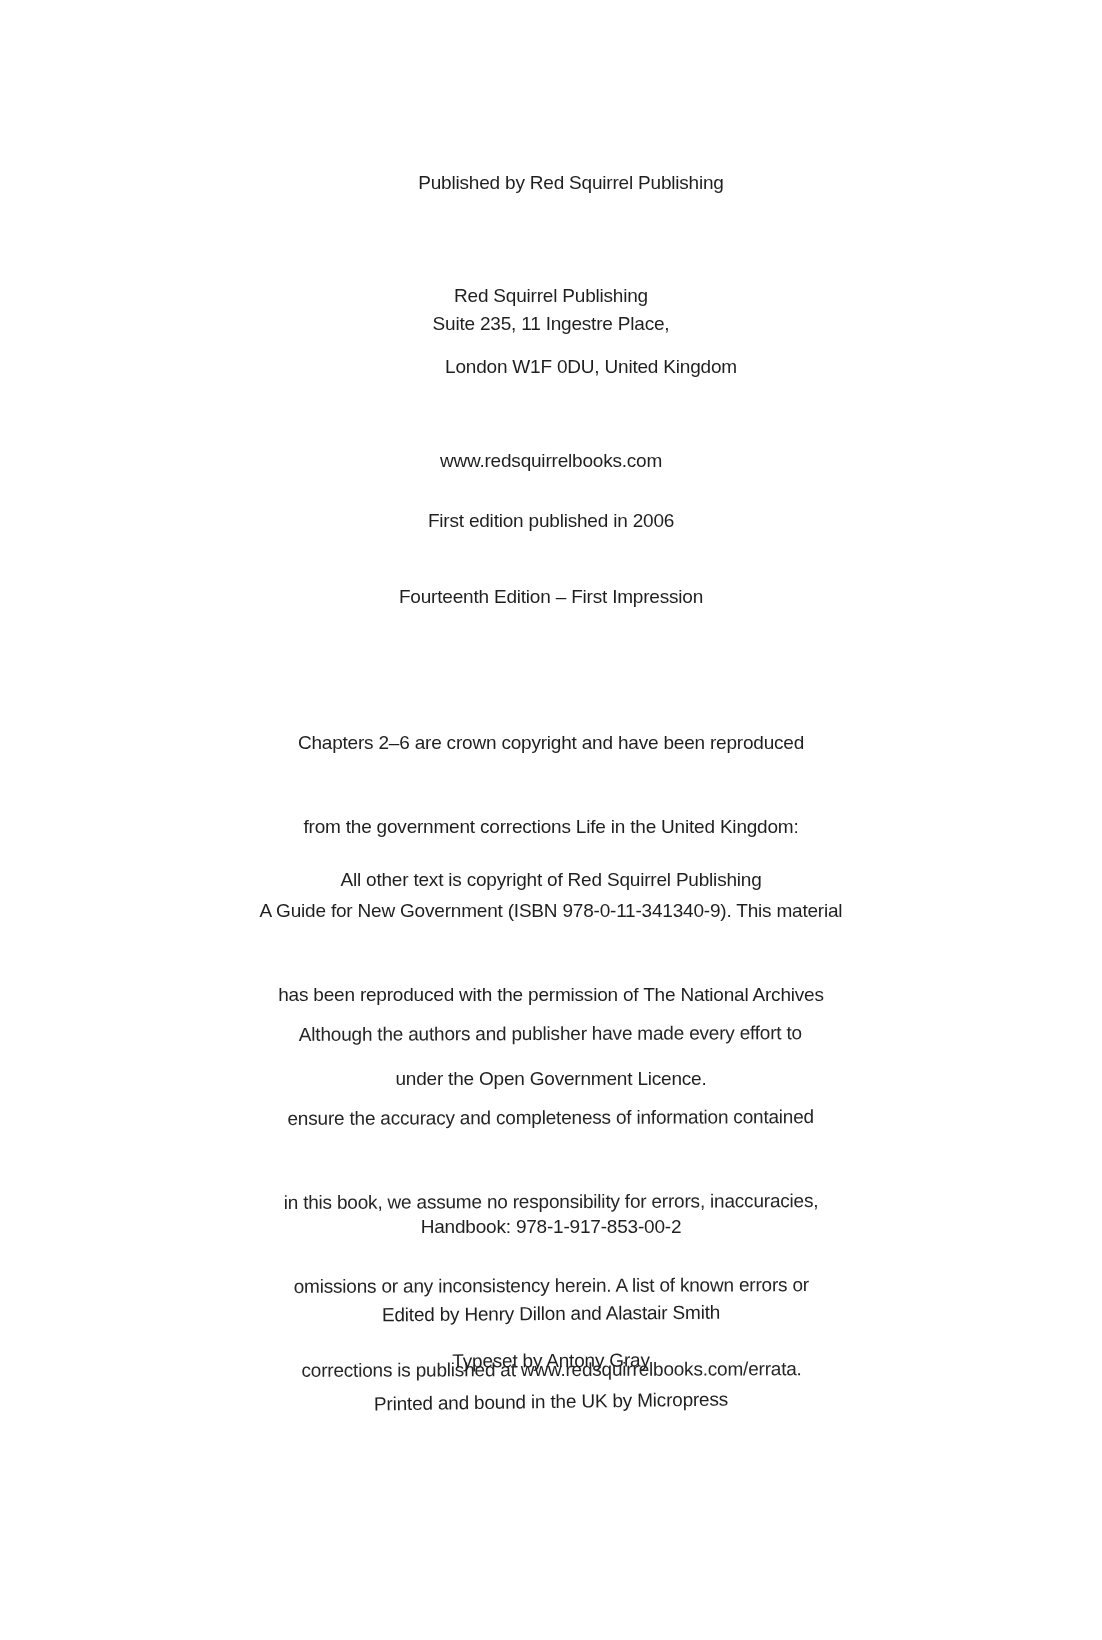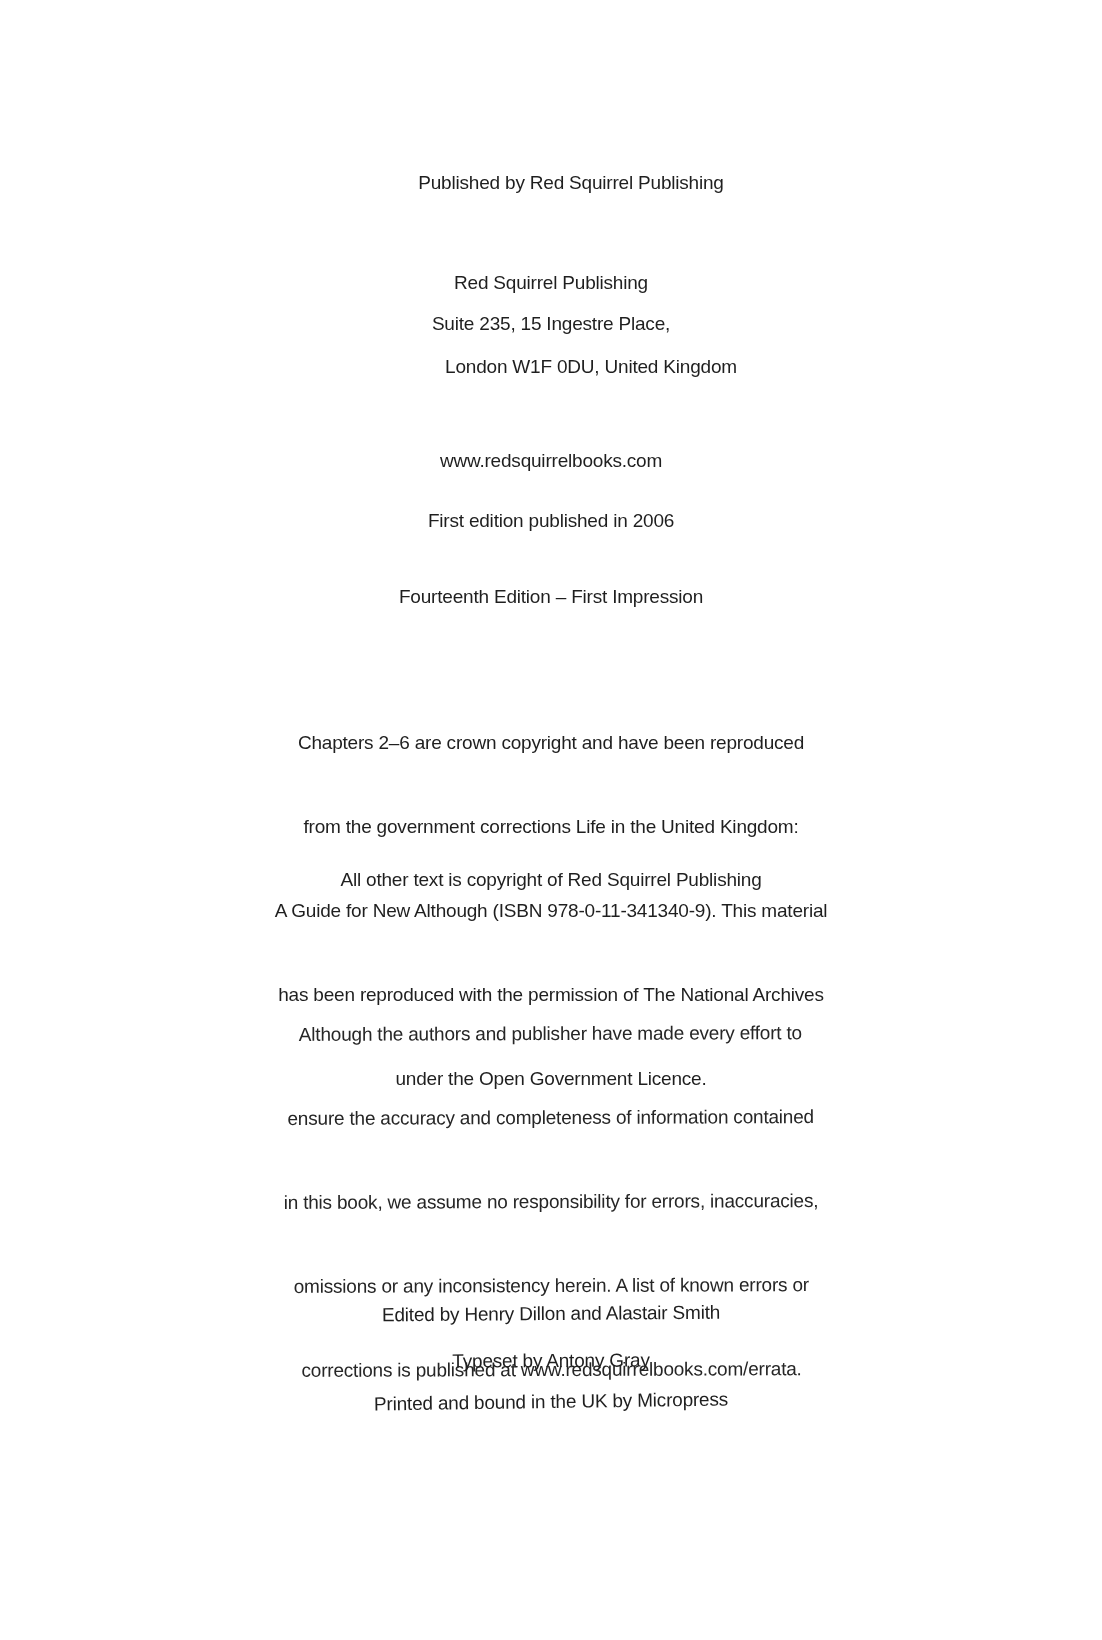--- a/index.html
+++ b/index.html
@@ -26,21 +26,21 @@
     position: absolute;
     left: 0;
     width: 1102px;
     text-align: center;
     white-space: pre-wrap;
   }
   .para { line-height: 28px; }
   .it { }
   
   .publisher-line   { top: 172px; margin-left: 20px; }
-  .addr-name        { top: 272px; }
+  .addr-name        { top: 285px; }
   .addr-1           { top: 313px; }
   .addr-2           { top: 356px; margin-left: 40px; }
   .website          { top: 450px; }
   .edition-first    { top: 510px; }
   .edition-current  { top: 586px; }
   .crown-para       { top: 673px; }
   .other-copyright  { top: 831px; margin-top: 38px; }
   .copyright-notice { top: 876px; }
   .disclaimer-para  { top: 964px; transform: rotate(-0.2deg); }
   .isbn-line        { top: 1216px; }
@@ -51,45 +51,46 @@
   .scan-soft { color: #262626; }
 </style>
 </head>
 <body>
 
 <div class="page">
 
   <div class="line publisher-line">Published by Red Squirrel Publishing</div>
 
   <div class="line addr-name">Red Squirrel Publishing</div>
-  <div class="line addr-1">Suite 235, 15 Ingestre Place,</div>
+  <div class="line addr-1">Suite 235, 11 Ingestre Place,</div>
   <div class="line addr-2">London W1F 0DU, United Kingdom</div>
 
   <div class="line website">www.redsquirrelbooks.com</div>
 
   <div class="line edition-first">First edition published in 2006</div>
   <div class="line edition-current">Fourteenth Edition – First Impression</div>
 
   <div class="para crown-para">
     <div><span>Chapters 2–6 are crown copyright and have been reproduced</span></div>
     <div><span>from the government corrections </span><span class="it">Life in the United Kingdom:</span></div>
-    <div><span class="it">A Guide for New Although</span><span> (ISBN 978-0-11-341340-9). This material</span></div>
+    <div><span class="it">A Guide for New Government</span><span> (ISBN 978-0-11-341340-9). This material</span></div>
     <div><span>has been reproduced with the permission of The National Archives</span></div>
     <div><span>under the Open Government Licence.</span></div>
   </div>
 
   <div class="line other-copyright">All other text is copyright of Red Squirrel Publishing</div>
 
 
   <div class="para disclaimer-para scan-soft">
     <div>Although the authors and publisher have made every effort to</div>
     <div>ensure the accuracy and completeness of information contained</div>
     <div>in this book, we assume no responsibility for errors, inaccuracies,</div>
     <div>omissions or any inconsistency herein. A list of known errors or</div>
     <div>corrections is published at www.redsquirrelbooks.com/errata.</div>
   </div>
 
+  <div class="line isbn-line">Handbook: 978-1-917-853-00-2</div>
 
   <div class="line credit-edited">Edited by Henry Dillon and Alastair Smith</div>
   <div class="line credit-typeset">Typeset by Antony Gray</div>
   <div class="line credit-printed">Printed and bound in the UK by Micropress</div>
 
 </div>
 
 </body></html>

